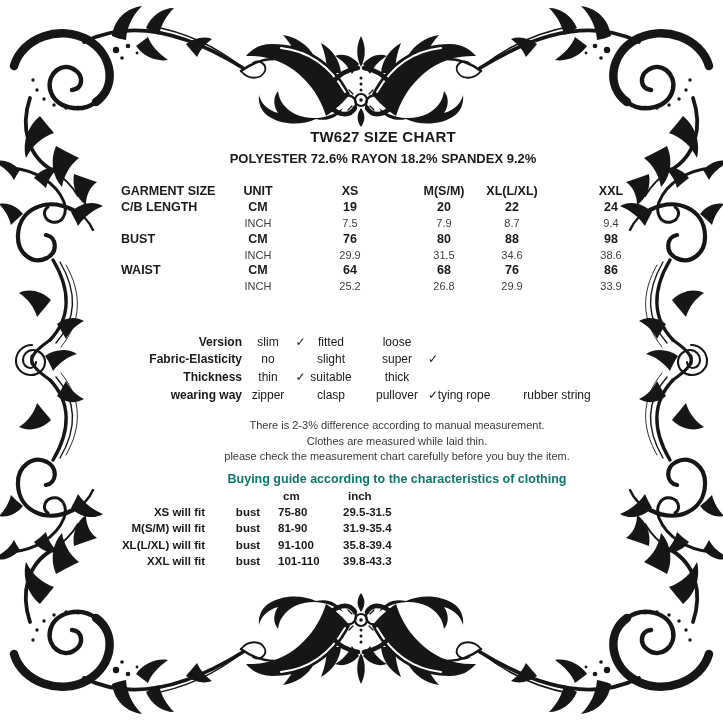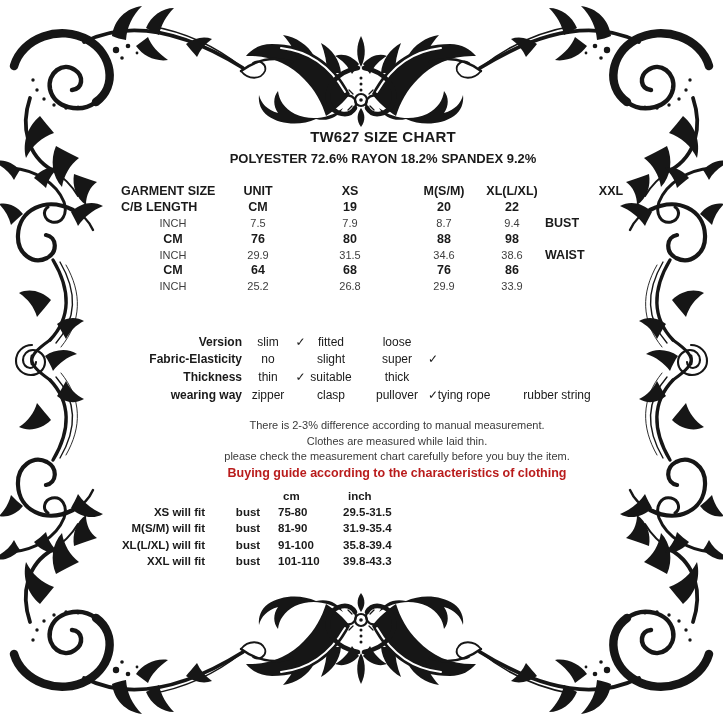--- a/index.html
+++ b/index.html
@@ -41,21 +41,21 @@
     font-size:12px; white-space:nowrap;
   }
   .attr-table .albl { justify-content:flex-end; font-weight:bold; }
   .attr-table .chk { font-size:12px; }
 
   
   .notes {
     position:absolute; left:147px; top:418px; width:500px; text-align:center;
     font-size:11px; color:#3a3a3a; line-height:15.5px;
   }
-  .notes .heading { font-size:12.5px; font-weight:bold; color:#b91c1c; margin-top:1px; }
+  .notes .heading { font-size:12.5px; font-weight:bold; color:#0f766e; margin-top:7px; }
 
   
   .guide {
     position:absolute; left:60px; top:488px;
     display:grid; grid-template-columns:145px 13px 60px 65px 90px;
     font-size:11.5px; font-weight:bold;
   }
   .guide .gcell {
     height:16.2px; display:flex; align-items:center; white-space:nowrap;
   }
@@ -186,20 +186,21 @@
   <div class="cell">XS</div>
   <div class="cell">M(S/M)</div>
   <div class="cell">XL(L/XL)</div>
   <div class="cell">XXL</div>
 
   <div class="cell lab">C/B LENGTH</div>
   <div class="cell">CM</div>
   <div class="cell">19</div>
   <div class="cell">20</div>
   <div class="cell">22</div>
+  <div class="cell">24</div>
 
   <div class="cell lab i"></div>
   <div class="cell i">INCH</div>
   <div class="cell i">7.5</div>
   <div class="cell i">7.9</div>
   <div class="cell i">8.7</div>
   <div class="cell i">9.4</div>
 
   <div class="cell lab">BUST</div>
   <div class="cell">CM</div>

